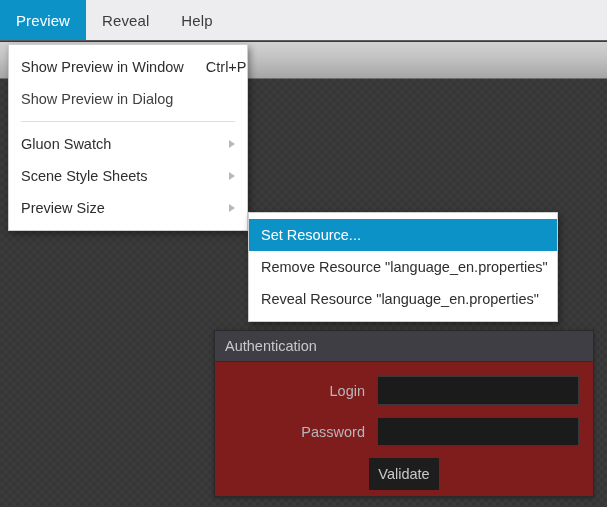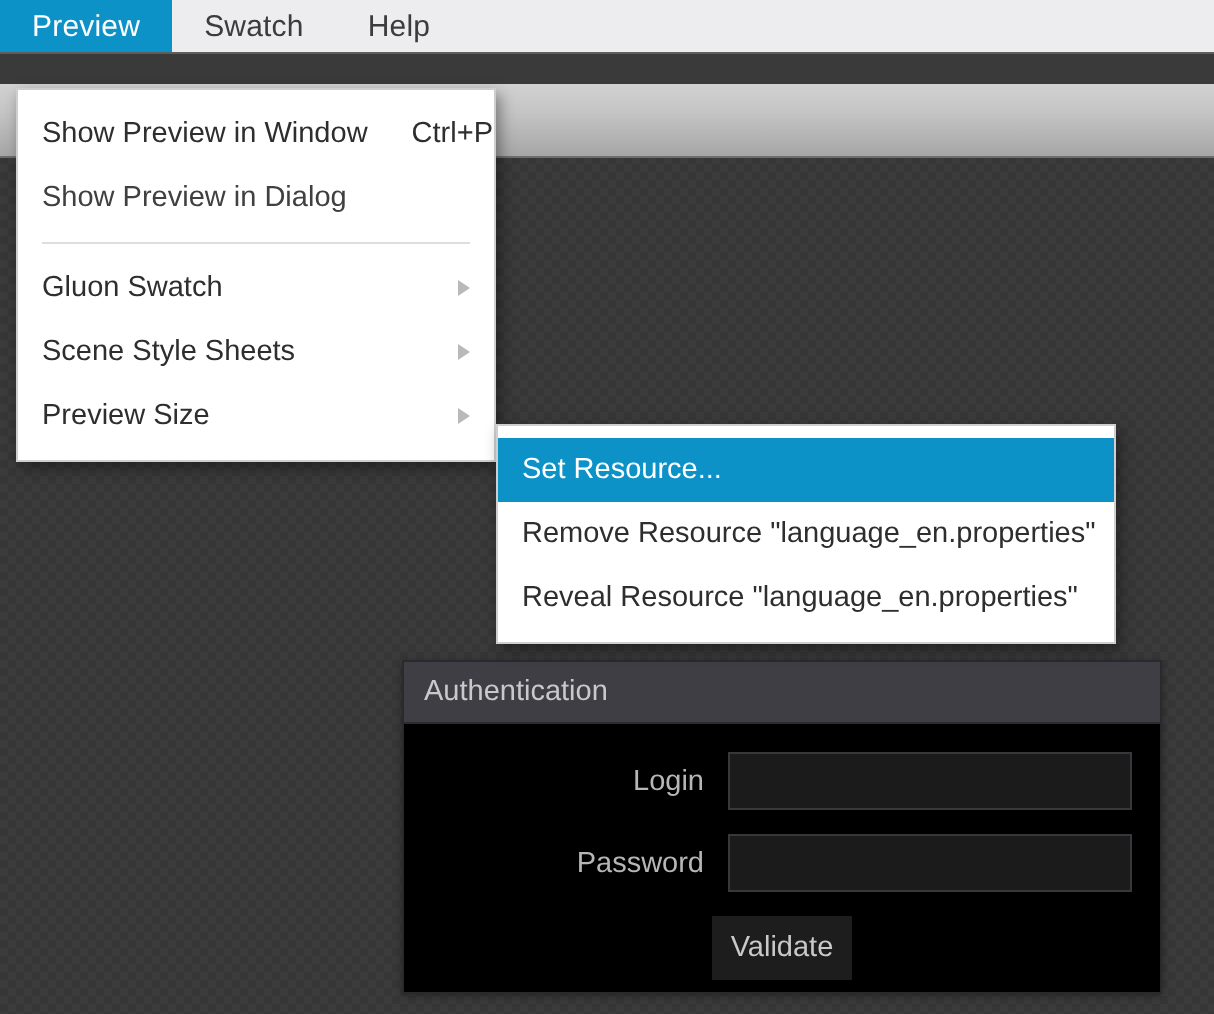--- a/index.html
+++ b/index.html
@@ -15,21 +15,21 @@
     background-color:#3b3b3b;
     background-image:
       linear-gradient(45deg,#363636 25%,transparent 25%,transparent 75%,#363636 75%),
       linear-gradient(45deg,#363636 25%,transparent 25%,transparent 75%,#363636 75%);
     background-size:8px 8px;
     background-position:0 0,4px 4px;
   }
 
   
   #menubar{
-    position:absolute;left:0;top:0;width:607px;height:27px;
+    position:absolute;left:0;top:0;width:607px;height:41px;
     background:#ededef;
     border-bottom:1px solid #5d5d5d;
     box-sizing:border-box;
     display:flex;align-items:stretch;
   }
   .menu-btn{
     display:flex;align-items:center;
     padding:0 16px;
     font-size:15px;color:#3c3c3c;
     cursor:default;user-select:none;
@@ -74,22 +74,22 @@
     margin-left:auto;
     width:0;height:0;
     border-top:4.5px solid transparent;
     border-bottom:4.5px solid transparent;
     border-left:6px solid #b9b9b9;
   }
   .menu-item.highlight .submenu-arrow{border-left-color:#bfe4f3;}
 
   
   #auth-panel{
-    position:absolute;left:201px;top:330px;width:380px;height:167px;
-    background:#000000;
+    position:absolute;left:214px;top:330px;width:380px;height:167px;
+    background:#7f1d1d;
     border:1px solid #2a2a2e;
     box-sizing:border-box;
     box-shadow:0 1px 4px rgba(0,0,0,.35);
   }
   #auth-titlebar{
     height:31px;background:#3e3e44;
     border-bottom:1px solid #2b2b30;
     display:flex;align-items:center;
     padding-left:10px;
     box-sizing:border-box;
@@ -125,21 +125,21 @@
 
 <div id="canvas-area"></div>
 
 <div id="toolbar-strip"></div>
 
 <div id="menubar">
   <div class="menu-btn active">
     <span>Preview</span>
   </div>
   <div class="menu-btn">
-    <span>Swatch</span>
+    <span>Reveal</span>
   </div>
   <div class="menu-btn">
     <span>Help</span>
   </div>
 </div>
 
 <div id="preview-menu" class="menu-popup">
 
   <div class="menu-item">
     <span>Show Preview in Window</span>

